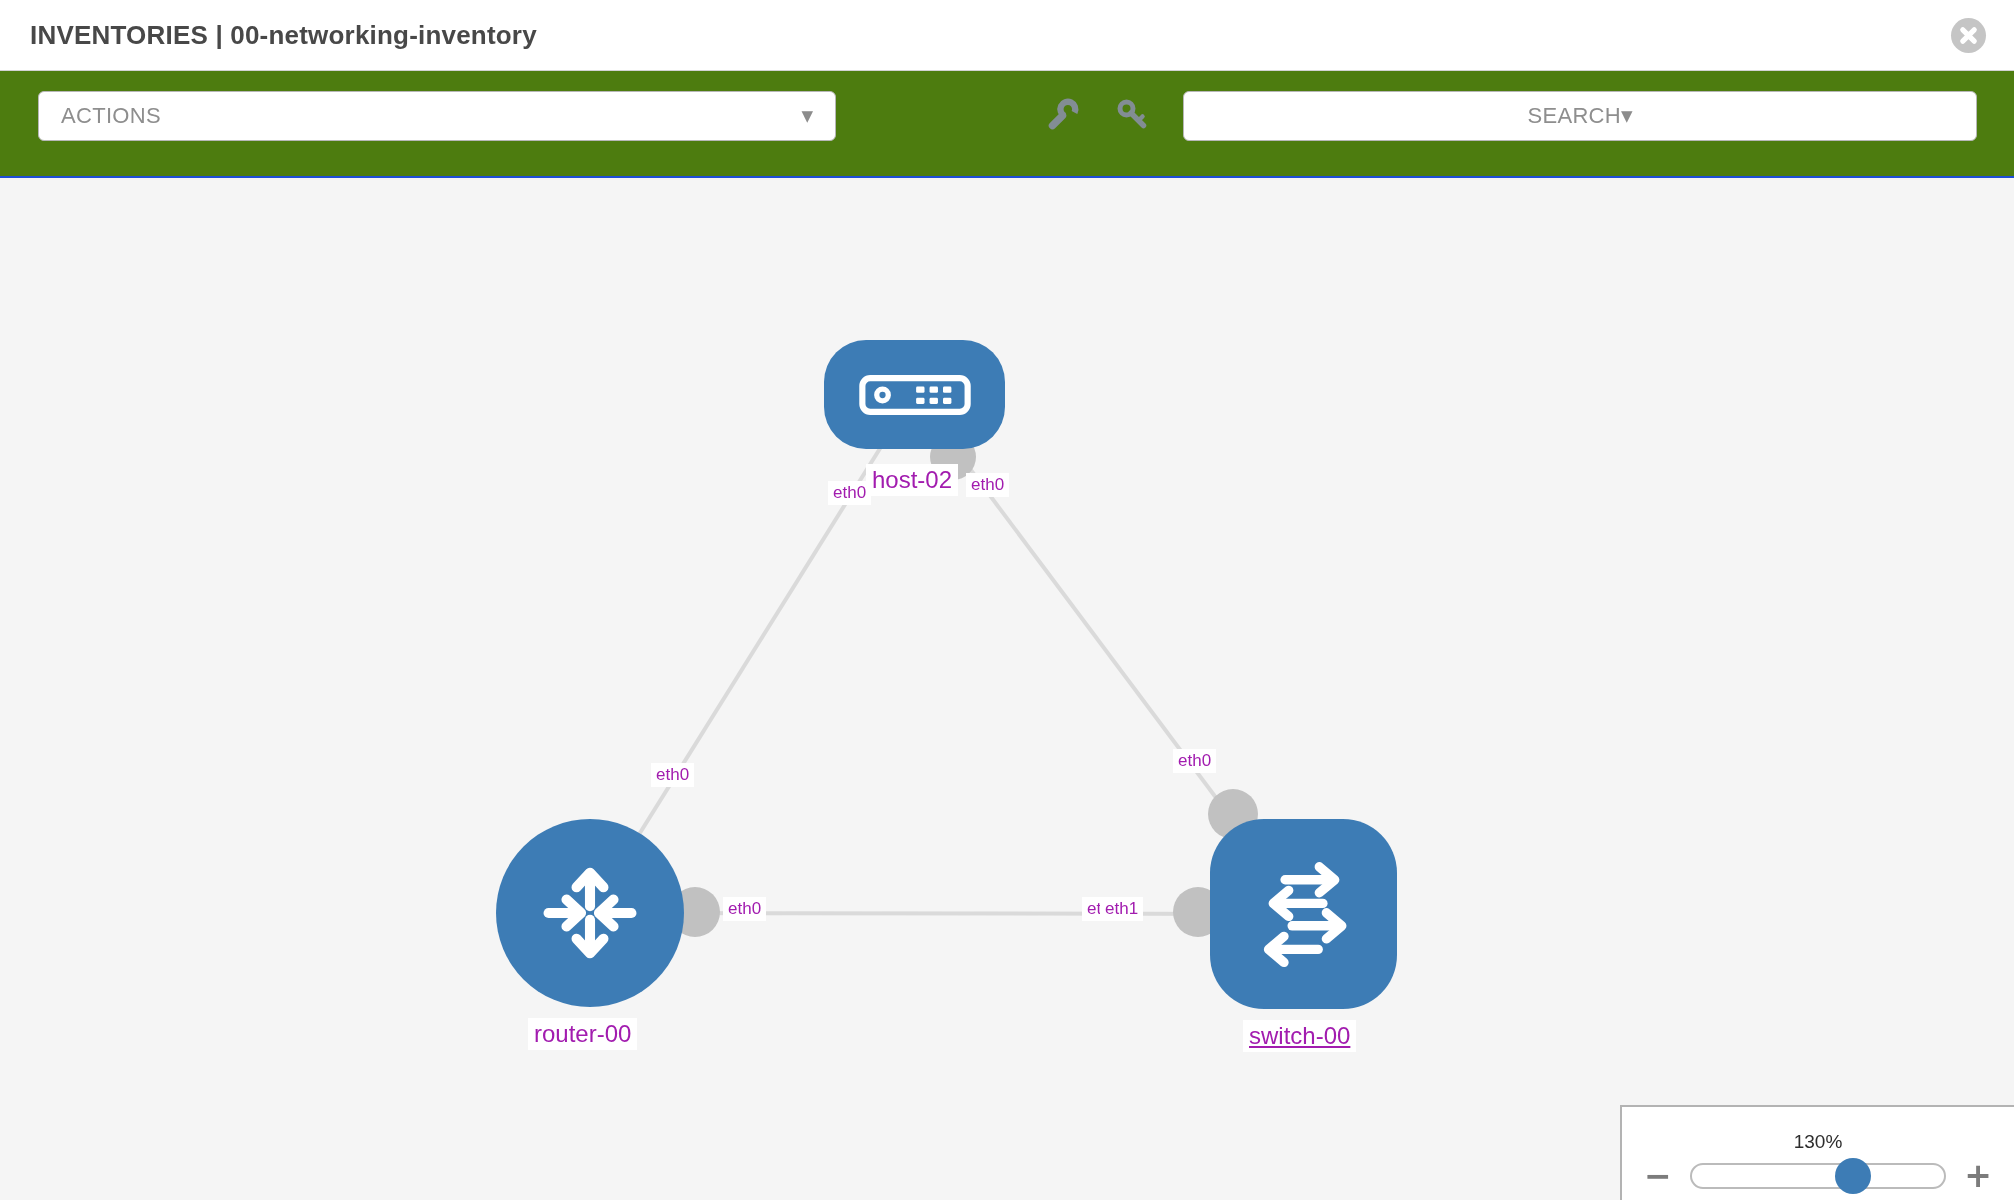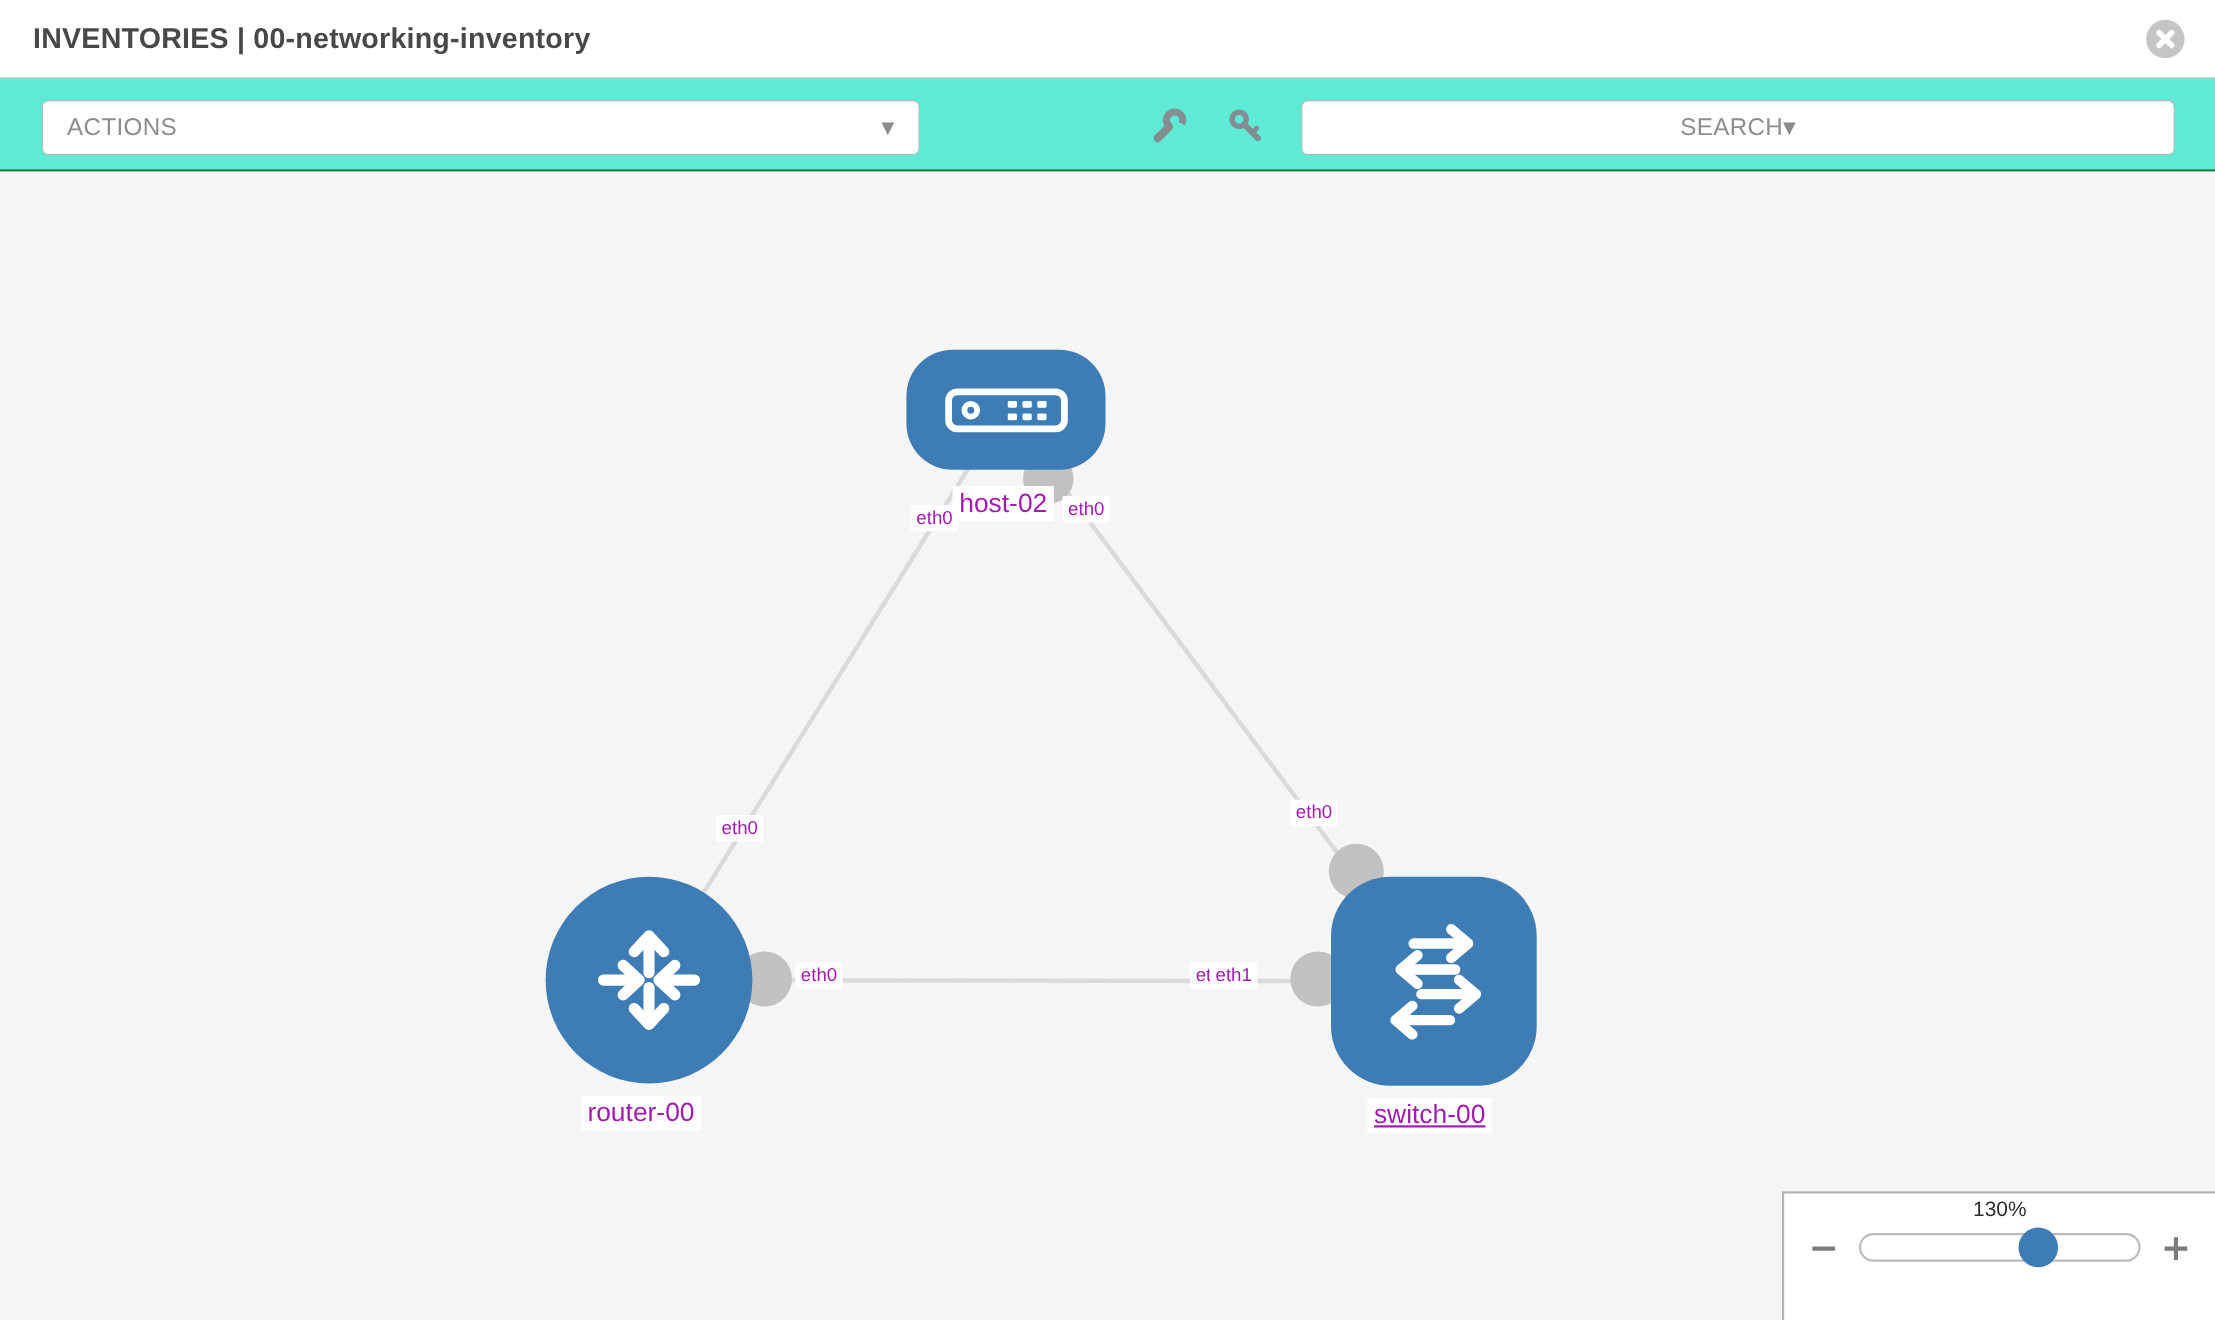--- a/index.html
+++ b/index.html
@@ -8,21 +8,21 @@
 
   
   .hdr { position:relative; height:71px; background:#ffffff; border-bottom:1px solid #d2d2d2; }
   .hdr-title { position:absolute; left:30px; top:50%; transform:translateY(-50%);
                font-size:26px; font-weight:bold; color:#484848; letter-spacing:.2px; }
   .close-btn { position:absolute; right:28px; top:18px; width:35px; height:35px;
                border-radius:50%; background:#c5c5c5; display:flex; align-items:center;
                justify-content:center; cursor:pointer; }
 
   
-  .tbar { position:relative; height:85px; background:#5eead4; border-bottom:2px solid #15803d; }
+  .tbar { position:relative; height:107px; background:#4d7c0f; border-bottom:2px solid #1d4ed8; }
   .dd { position:absolute; top:20px; height:50px; background:#fff; border:1px solid #b7b7b7;
         border-radius:6px; display:flex; align-items:center; justify-content:space-between;
         padding:0 22px; cursor:pointer; }
   .dd-label { font-size:22px; color:#8e8e8e; letter-spacing:.3px; }
   .caret { font-family:"DejaVu Sans",sans-serif; font-size:15px; color:#8c8c8c; }
   .dd-actions { left:38px;  width:798px; }
   .dd-search  { left:1183px; width:794px;justify-content:center; }
   .tool-ico { position:absolute; top:24px; width:40px; height:40px; display:flex;
               align-items:center; justify-content:center; cursor:pointer; }
   .ico-wrench { left:1042px; }
@@ -38,21 +38,21 @@
   .node-router { left:496px;  top:641px; width:188px; height:188px; border-radius:50%; }
   .node-switch { left:1210px; top:641px; width:187px; height:190px; border-radius:54px; }
 
   .chip { position:absolute; background:#ffffff; color:#a21caf; white-space:nowrap; }
   .chip-node { font-size:24px; padding:2px 6px; }
   .chip-if   { font-size:17px; padding:2px 5px; }
 
   
   .zoom-panel { position:absolute; left:1620px; top:927px; width:394px; height:117px;
                 background:#ffffff; border:2px solid #b3b3b3; border-bottom:none; border-right:none; }
-  .zoom-val { text-align:center; margin-top:4px; font-size:19px; color:#2d2d2d; }
+  .zoom-val { text-align:center; margin-top:24px; font-size:19px; color:#2d2d2d; }
   .zoom-row { display:flex; align-items:center; padding:0 22px; margin-top:6px; }
   .zoom-btn { font-family:"DejaVu Sans",sans-serif; font-size:33px; font-weight:bold;
               color:#7c7c7c; line-height:1; cursor:pointer; }
   .zoom-track { position:relative; flex:1; height:26px; margin:0 18px; background:#fff;
                 border:2px solid #bbbbbb; border-radius:13px; cursor:pointer; }
   .zoom-thumb { position:absolute; top:50%; left:64%; width:36px; height:36px;
                 transform:translate(-50%,-50%); border-radius:50%; background:#3d7cb5; cursor:pointer; }
 </style>
 </head>
 <body>

